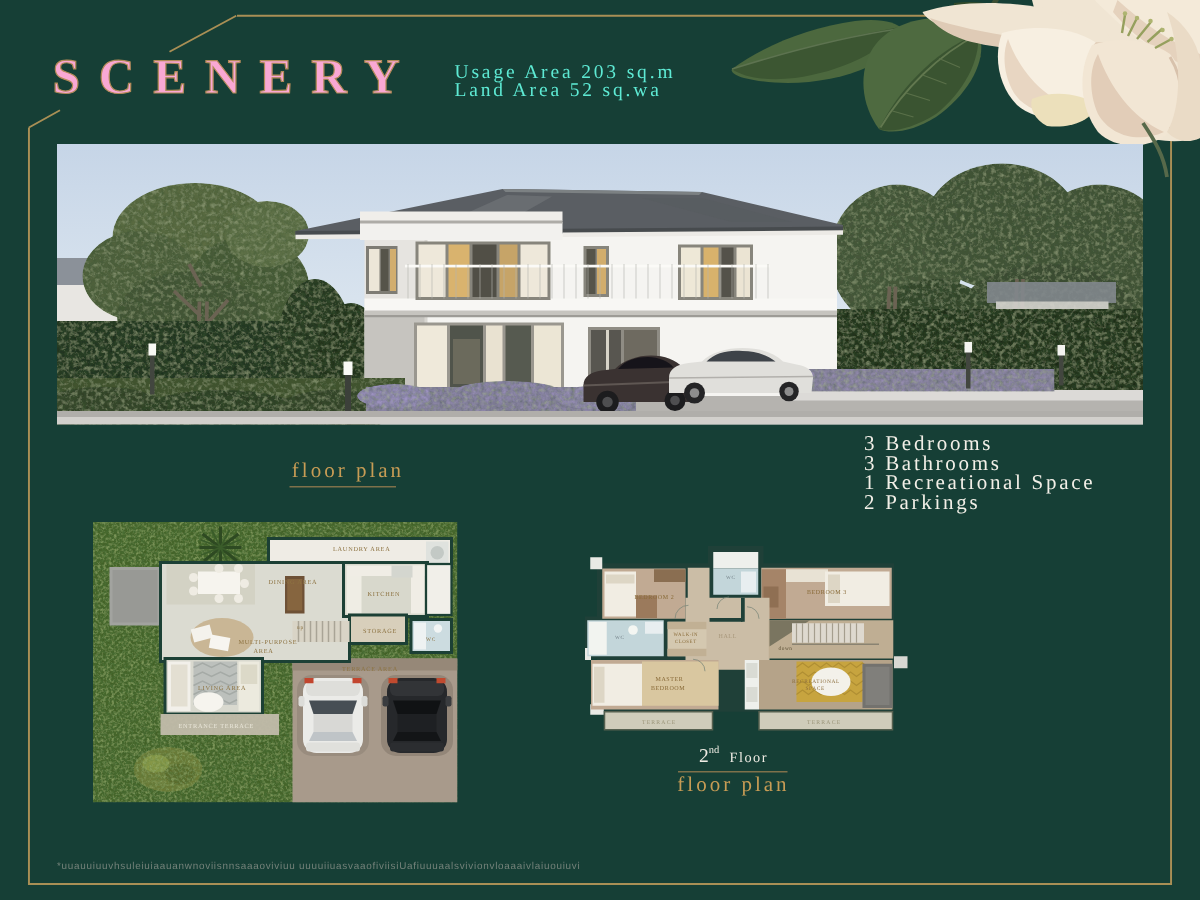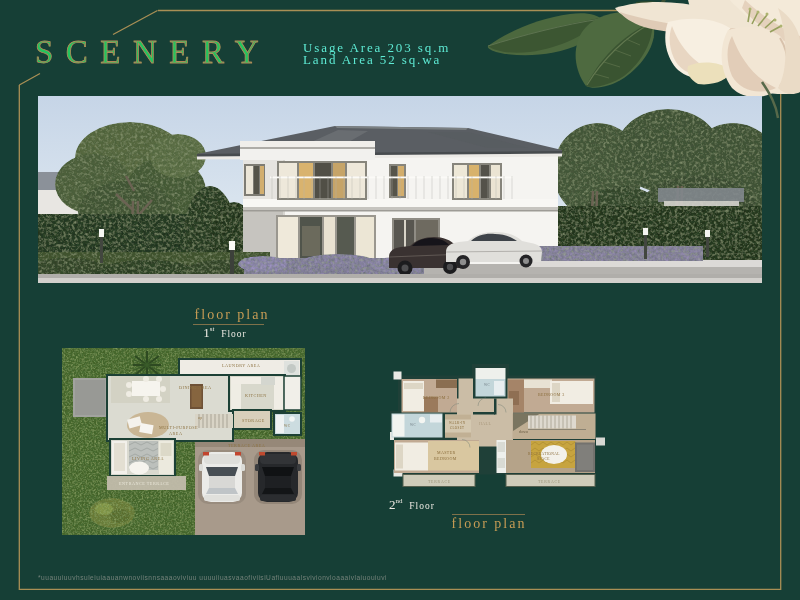--- a/index.html
+++ b/index.html
@@ -6,21 +6,21 @@
 .abs{position:absolute;}
 </style></head>
 <body>
 <div class="page">
 
 <svg class="abs" style="left:0;top:0" width="800" height="600" viewBox="0 0 800 600" fill="none">
 <path d="M158,10.5 H780.7 V589.3 H19.3 V85" stroke="#a98f55" stroke-width="1.3"></path>
 <path d="M19.3,85 L40,73.5 M113,34.5 L157.5,10.5" stroke="#a98f55" stroke-width="1.3"></path>
 </svg>
 
-<div class="abs" style="left:35px;top:34px;font-size:33px;font-weight:normal;letter-spacing:12.5px;color:#22c55e;-webkit-text-stroke:0.8px #b28a58;">SCENERY</div>
+<div class="abs" style="left:35px;top:34px;font-size:33px;font-weight:bold;letter-spacing:12.5px;color:#f9a8d4;-webkit-text-stroke:0.8px #b28a58;">SCENERY</div>
 
 <div class="abs" style="left:303px;top:41.5px;font-size:13px;line-height:12px;letter-spacing:1.9px;color:#5eead4;">Usage Area 203 sq.m<br>Land Area 52 sq.wa</div>
 
 <svg class="abs" style="left:440px;top:0" width="360" height="130" viewBox="0 0 360 130">
 <g id="flowerart">
 
 <path d="M222,0 C216,10 210,20 207,30 C206,34 207,38 210,40 L214,38 C211,32 213,24 218,14 L226,0 Z" fill="#3c4f33"></path>
 <path d="M209,31 C200,36 190,44 186,52 L190,55 C196,46 204,39 212,35 Z" fill="#3a4d31"></path>
 
 <path d="M48,46 C70,30 100,18 130,14 C145,12 158,14 162,20 C164,26 156,36 140,44 C115,56 80,58 56,52 C50,50 47,48 48,46 Z" fill="#4c683e"></path>
@@ -248,22 +248,22 @@
       <rect x="605" y="132" width="5" height="7" fill="#f4f4f0"></rect>
 <rect x="668" y="138" width="3" height="23" fill="#42463f"></rect>
       <rect x="667" y="134" width="5" height="7" fill="#f4f4f0"></rect>
 <rect x="0" y="178" width="724" height="4" fill="#b0aeaa"></rect>
 <rect x="0" y="182" width="724" height="5" fill="#d2d0cc"></rect>
 </svg>
 
 <div class="abs" style="left:132px;top:306.5px;width:200px;text-align:center;font-size:14px;letter-spacing:2px;color:#c79c55;">floor plan</div>
 <div class="abs" style="left:193px;top:323.5px;width:71px;height:1px;background:#7f714a;"></div>
 
-<div class="abs" style="left:125px;top:322.5px;width:200px;text-align:center;color:#efece4;"><span style="font-size:13px;">1</span><sup style="font-size:7px;">st</sup><span style="font-size:9.5px;letter-spacing:1px;">&nbsp;&nbsp;Floor</span></div>
-
+
+<div class="abs" style="left:576px;top:290px;font-size:14px;line-height:13px;letter-spacing:1.8px;color:#f2efe7;">3 Bedrooms<br>3 Bathrooms<br>1 Recreational Space<br>2 Parkings</div>
 
 <svg class="abs" style="left:62px;top:348px" width="243" height="187" viewBox="0 0 243 187">
 <defs>
 <filter id="grassD" x="-5%" y="-5%" width="110%" height="110%">
           <feTurbulence type="fractalNoise" baseFrequency="0.55" numOctaves="3" seed="11" result="n"></feTurbulence>
           <feColorMatrix in="n" type="matrix" values="0 0 0 0 0.08,0 0 0 0 0.2,0 0 0 0 0.05,0.55 0.55 0 0 -0.28" result="dark"></feColorMatrix>
           <feColorMatrix in="n" type="matrix" values="0 0 0 0 0.45,0 0 0 0 0.58,0 0 0 0 0.22,0 0.6 0.6 0 -0.55" result="lite"></feColorMatrix>
           <feMerge>
             <feMergeNode in="SourceGraphic"></feMergeNode>
             <feMergeNode in="dark"></feMergeNode>
@@ -472,19 +472,19 @@
 <text x="47" y="99">MASTER</text>
         <text x="44" y="105">BEDROOM</text>
 <text x="138" y="100" font-size="3.6px">RECREATIONAL</text>
         <text x="147" y="105" font-size="3.6px">SPACE</text>
 <text x="129" y="78" font-size="3.5px" fill="#5a4f35">down</text>
 <text x="38" y="127.5" fill="#9a9478" font-size="3.8px" letter-spacing="0.8">TERRACE</text>
 <text x="148" y="127.5" fill="#9a9478" font-size="3.8px" letter-spacing="0.8">TERRACE</text>
 </g>
 </svg>
 
-<div class="abs" style="left:389px;top:495px;width:200px;color:#efece4;"><span style="font-size:13px;">2</span><sup style="font-size:7px;">nd</sup><span style="font-size:9.5px;letter-spacing:1px;">&nbsp;&nbsp;Floor</span></div>
+<div class="abs" style="left:389px;top:495px;width:200px;text-align:center;color:#efece4;"><span style="font-size:13px;">2</span><sup style="font-size:7px;">nd</sup><span style="font-size:9.5px;letter-spacing:1px;">&nbsp;&nbsp;Floor</span></div>
 <div class="abs" style="left:452px;top:513.5px;width:73px;height:1px;background:#7f714a;"></div>
 
 <div class="abs" style="left:389px;top:516px;width:200px;text-align:center;font-size:14px;letter-spacing:2px;color:#c79c55;">floor plan</div>
 
 <div class="abs" style="left:38px;top:573.5px;font-family:'Liberation Sans',sans-serif;font-size:6.6px;letter-spacing:0.5px;color:#74827a;">*uuauuiuuvhsuleiuiaauanwnoviisnnsaaaoviviuu uuuuiiuasvaaofiviisiUafiuuuaalsvivionvloaaaivlaiuouiuvi</div>
 </div>
 
 </body></html>

